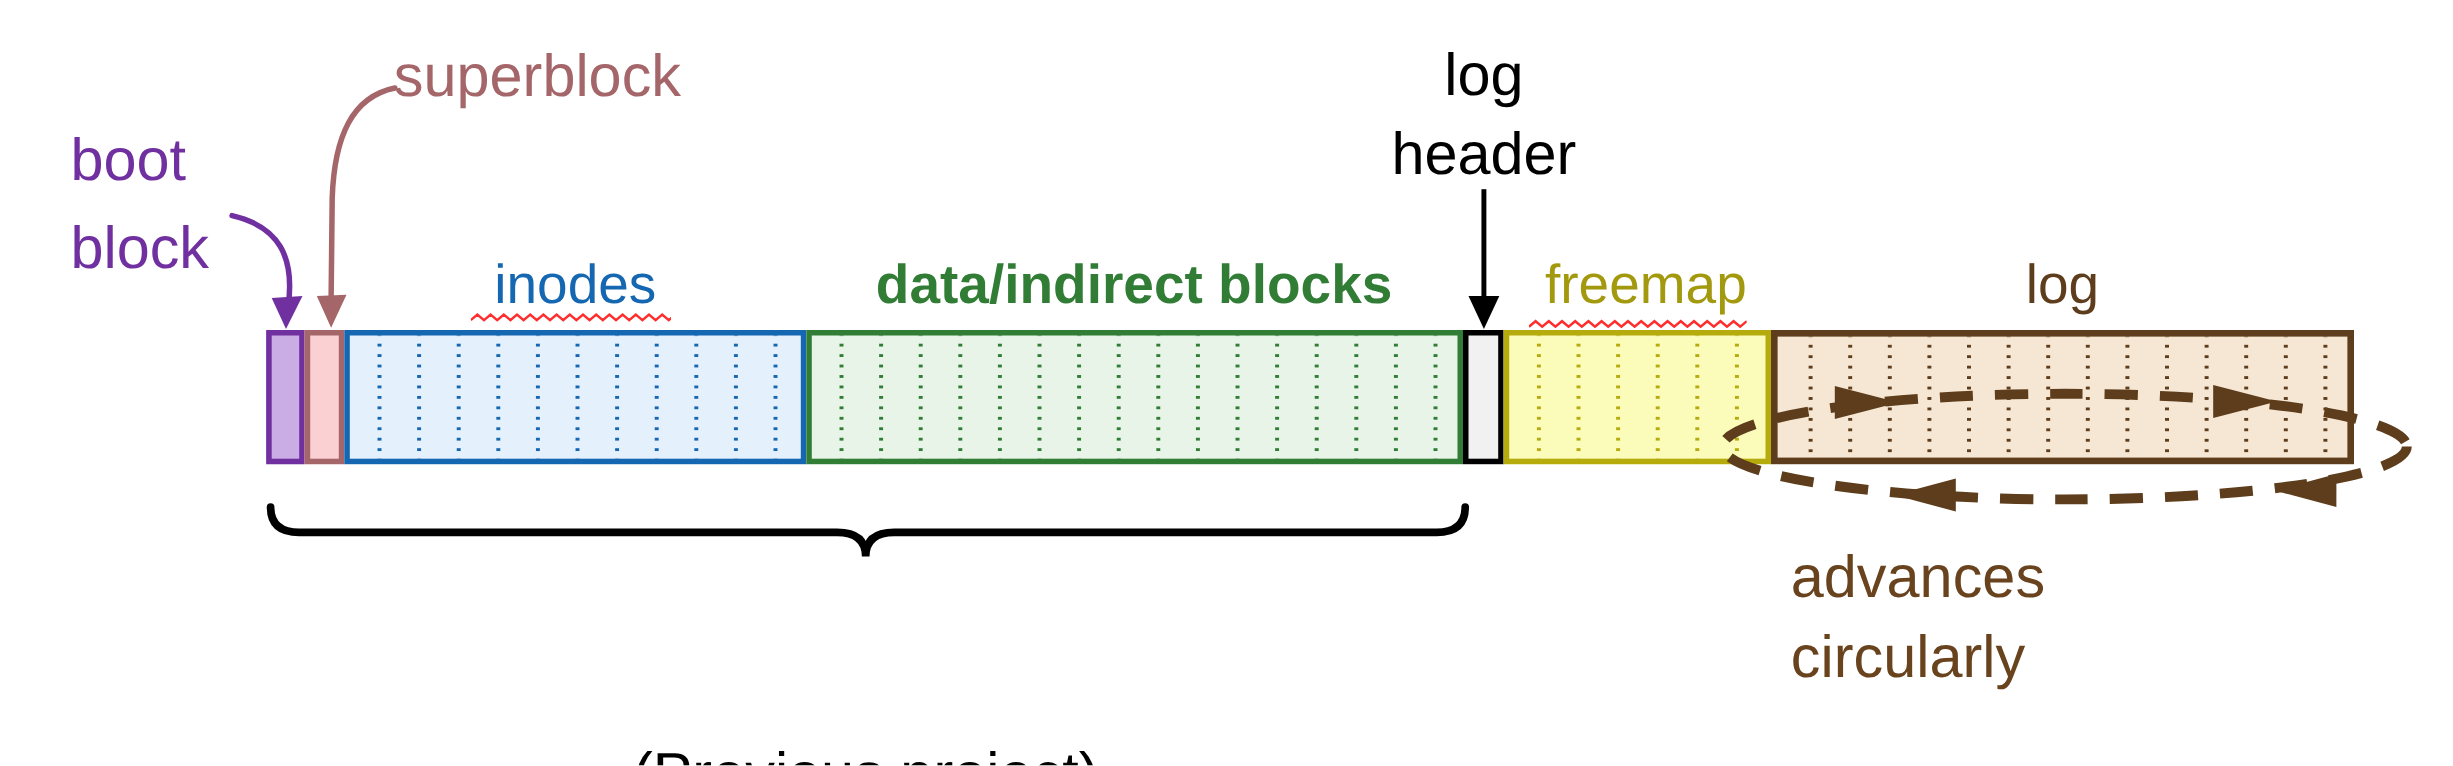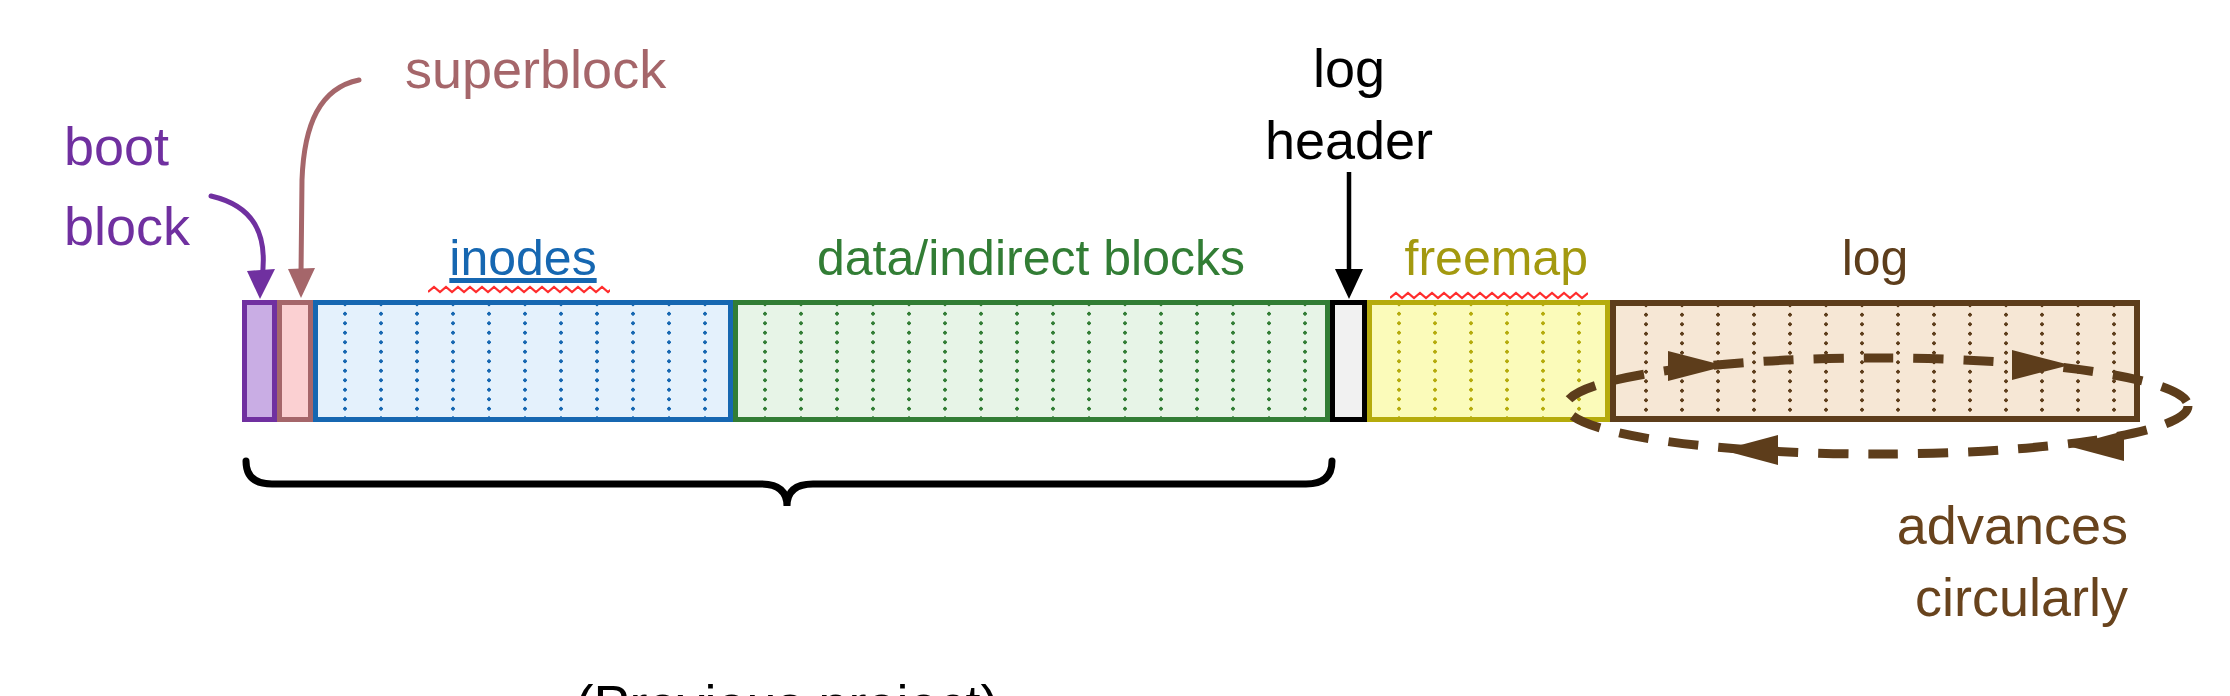--- a/index.html
+++ b/index.html
@@ -20,28 +20,28 @@
   .seg-freemap  {left:1367px;width:243px;border-color:#b5ab0c;background-color:#fbfbba;
                  background-image:radial-gradient(circle 1.7px,#b5ab0c 98%,transparent 100%);
                  background-size:36px 9.5px;background-position:9px 4px;}
   .seg-log      {left:1610px;width:530px;border-width:6px;border-color:#5d3d1b;background-color:#f6e7d5;
                  background-image:radial-gradient(circle 1.7px,#5d3d1b 98%,transparent 100%);
                  background-size:36px 9.5px;background-position:12px 4px;}
 
   
   .label{position:absolute;white-space:pre-line;z-index:2;}
   .lab-boot   {left:64px;top:106px;width:240px;font-size:54px;line-height:80px;color:#7030a0;}
-  .lab-super  {left:358px;top:36px;width:400px;font-size:54px;line-height:66px;color:#a5666a;margin-left:47px;}
-  .lab-inodes {left:423px;top:230px;width:200px;text-align:center;font-size:50px;line-height:56px;color:#1667b1;text-decoration:underline;}
-  .lab-data   {left:781px;top:230px;width:500px;text-align:center;font-size:50px;line-height:56px;color:#327d35;}
+  .lab-super  {left:358px;top:36px;width:400px;font-size:54px;line-height:66px;color:#a5666a;}
+  .lab-inodes {left:423px;top:230px;width:200px;text-align:center;font-size:50px;line-height:56px;color:#1667b1;}
+  .lab-data   {left:781px;top:230px;width:500px;text-align:center;font-size:50px;line-height:56px;color:#327d35;font-weight:bold;}
   .lab-loghdr {left:1249px;top:32px;width:200px;text-align:center;font-size:54px;line-height:72px;color:#000;}
   .lab-freemap{left:1388px;top:230px;width:200px;text-align:right;font-size:50px;line-height:56px;color:#a3990f;}
   .lab-log    {left:1775px;top:230px;width:200px;text-align:center;font-size:50px;line-height:56px;color:#5d3d1b;}
   .caption    {left:437px;top:519px;width:700px;text-align:center;font-size:54px;line-height:74px;color:#000;}
-  .lab-adv    {left:1628px;top:489px;width:500px;text-align:right;font-size:54px;line-height:72px;color:#68431d;}
+  .lab-adv    {left:1628px;top:489px;width:500px;text-align:left;font-size:54px;line-height:72px;color:#68431d;}
 
   
   .squiggle{position:absolute;height:9px;z-index:2;}
   .sq-inodes {left:428px;top:280px;width:182px;}
   .sq-freemap{left:1390px;top:286px;width:198px;}
 
   
   .overlay{position:absolute;left:0;top:0;width:2230px;height:696px;z-index:3;pointer-events:none;}
 </style>
 </head>

